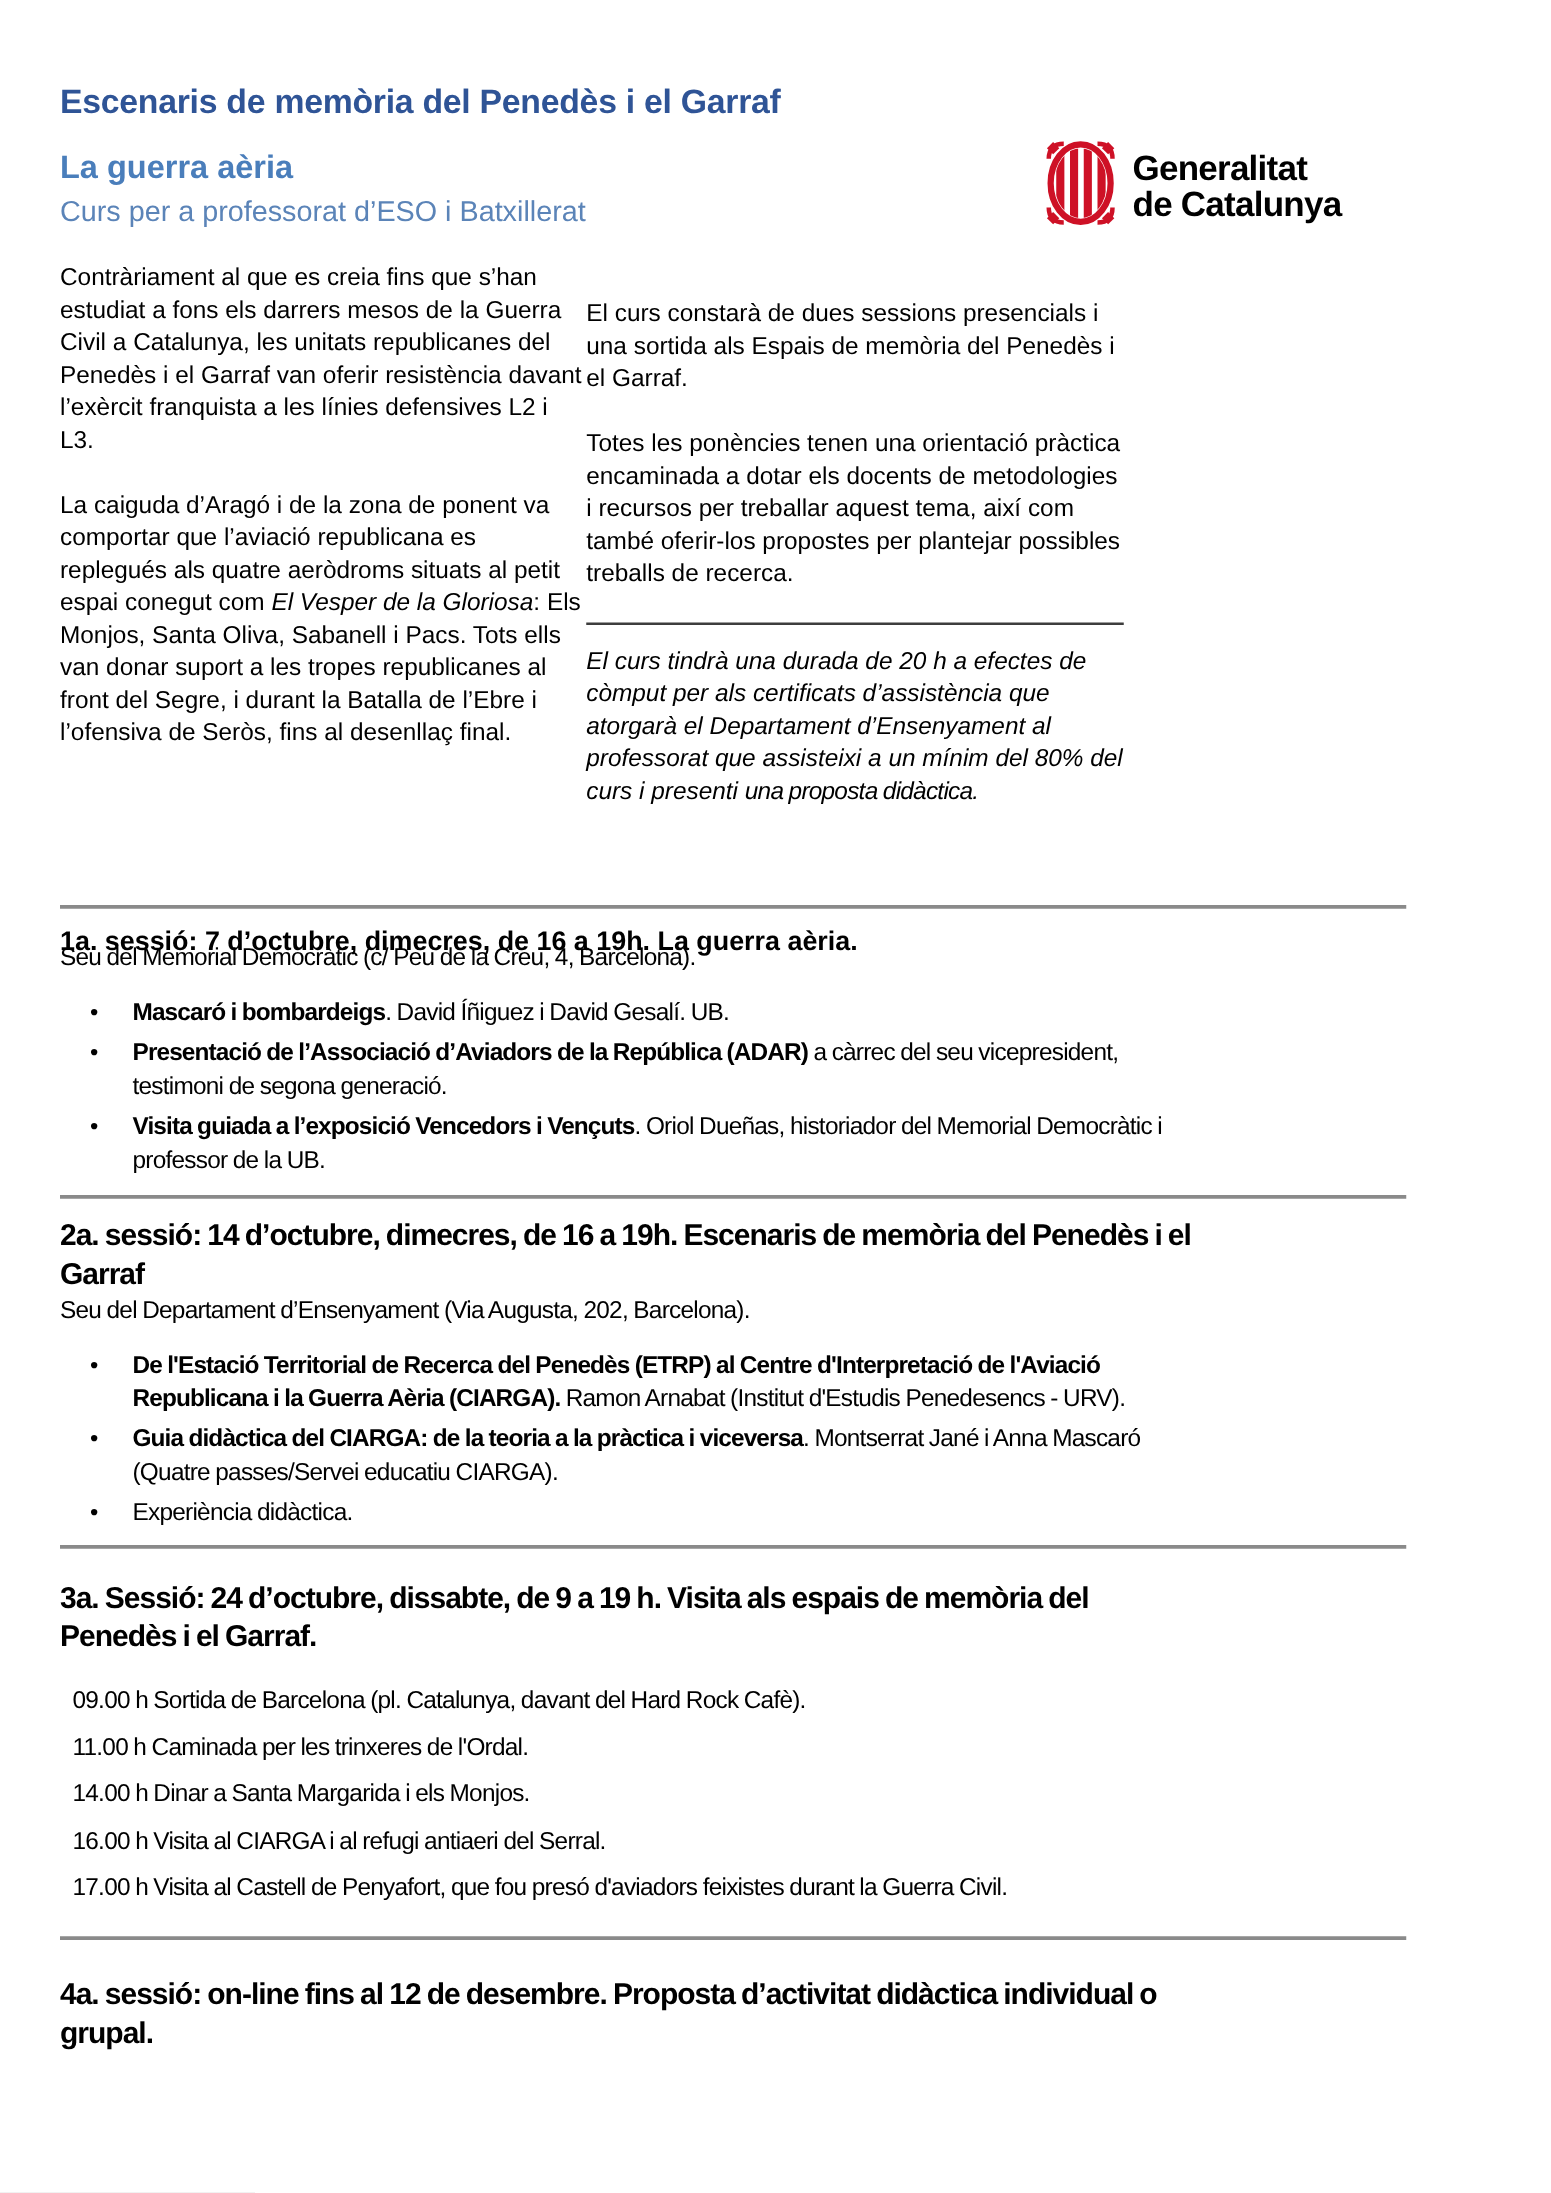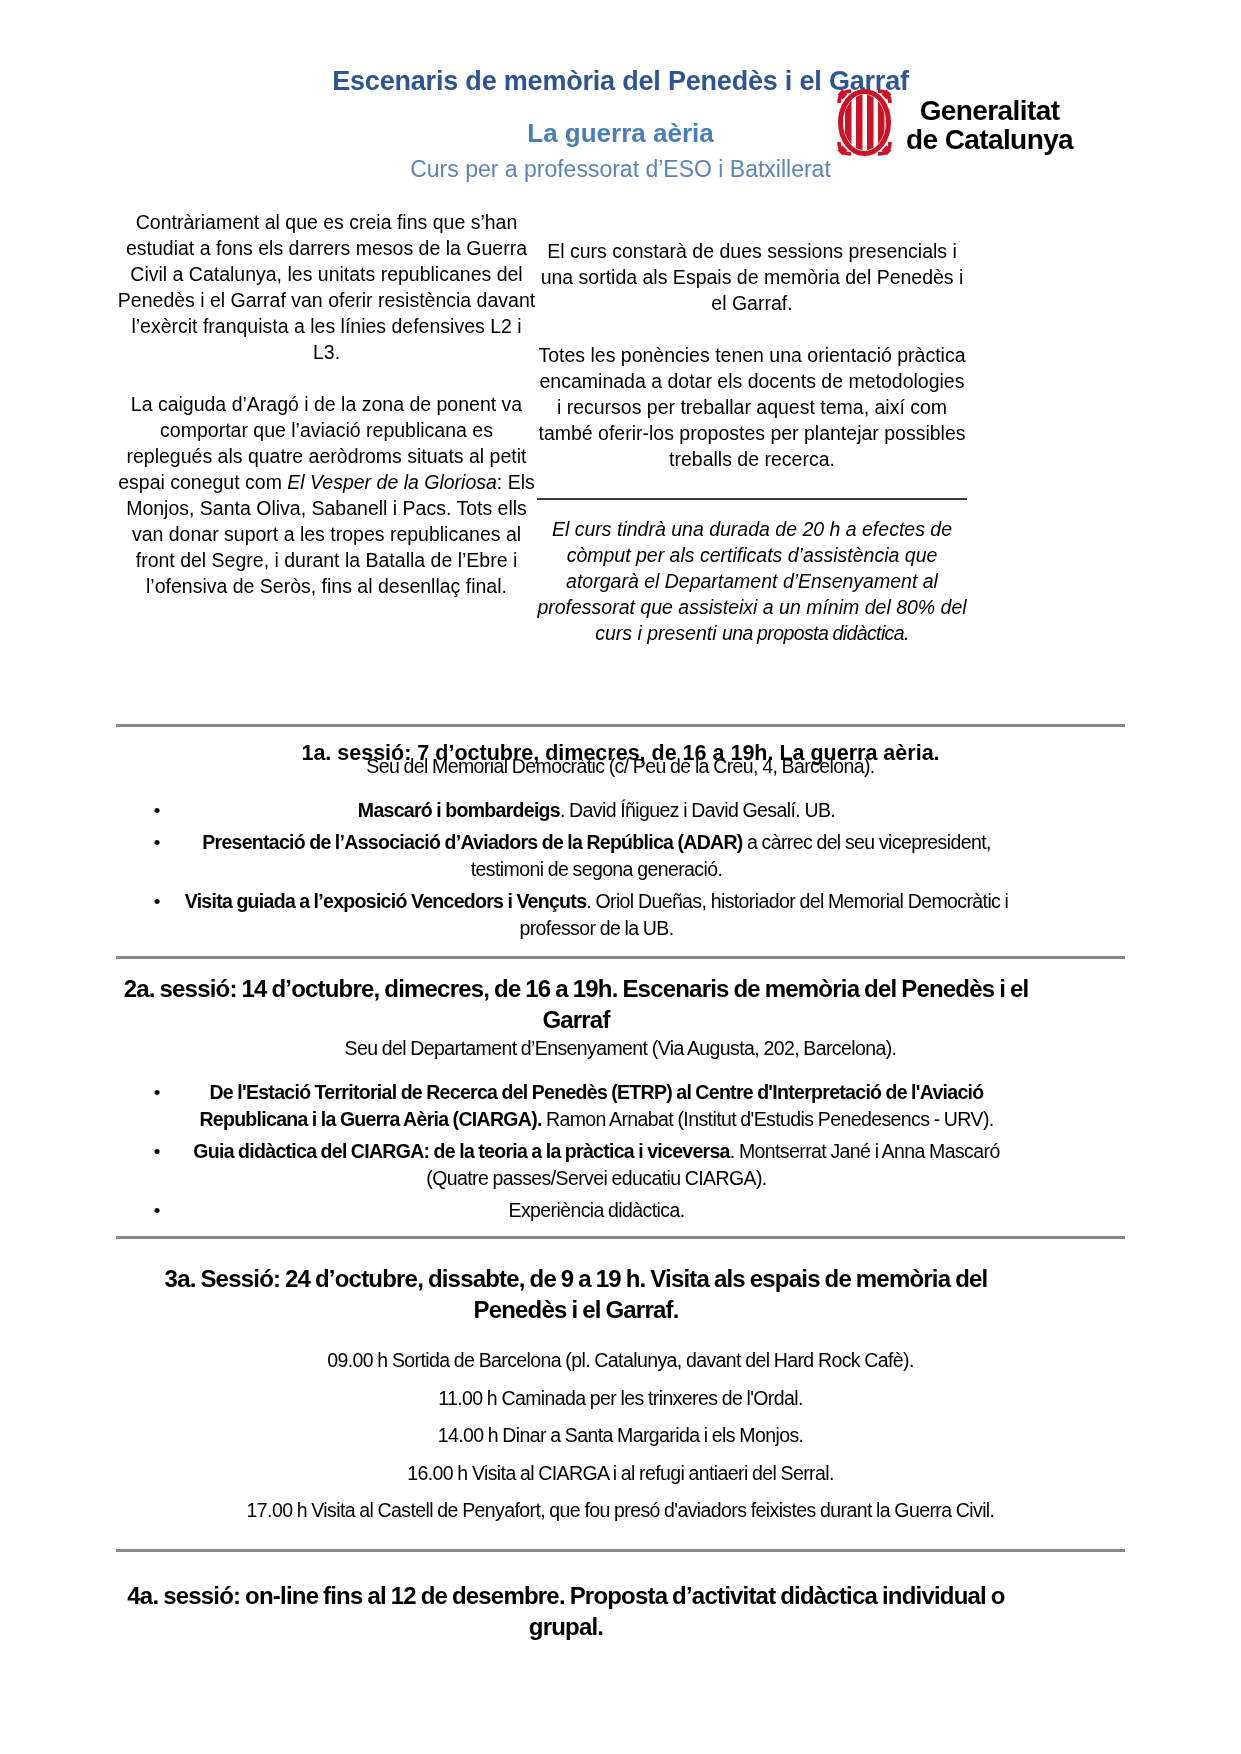--- a/index.html
+++ b/index.html
@@ -1,26 +1,26 @@
 <!DOCTYPE html>
 <html><head>
 <meta charset="utf-8">
 <style>
   * { box-sizing: border-box; }
   html,body { margin:0; padding:0; background:#e8e8e8; }
   .page {
     width:1241px; height:1754px; margin:0 auto; background:#ffffff;
-    position:relative; padding:66px 116px 0 116px;
-    font-family:"Liberation Sans", sans-serif; color:#000;text-align:center;
+    position:relative; padding:66px 116px 0 48px;
+    font-family:"Liberation Sans", sans-serif; color:#000;
   }
   
   .doc-title { color:#2F5496; font-size:27px; font-weight:700; margin:0; letter-spacing:-0.2px; }
   .doc-sub   { color:#4A7EBB; font-size:26px; font-weight:700; margin:21px 0 0; }
   .doc-sub2  { color:#5B84B8; font-size:23px; font-weight:400; margin:7px 0 0; }
-  .logo { position:absolute; top:88px; left:836px; display:flex; align-items:center; gap:13px; }
+  .logo { position:absolute; top:112px; left:836px; display:flex; align-items:center; gap:13px; }
   .logo-text { font-weight:700; font-size:28px; line-height:29px; color:#000; letter-spacing:-0.6px; }
   
   .cols { display:flex; margin-top:26px; }
   .col-l { width:421px; }
   .col-r { width:430px;margin-top:29px; }
   .cols p { font-size:19.5px; line-height:26px; margin:0 0 26px; }
   .certif { border-top:2px solid #3d3d3d; margin-top:-4px; padding-top:16px;font-style:italic; }
   .it { font-style:italic; }
   
   .rule { border:0; border-top:3px solid #8a8a8a; margin:0; }

